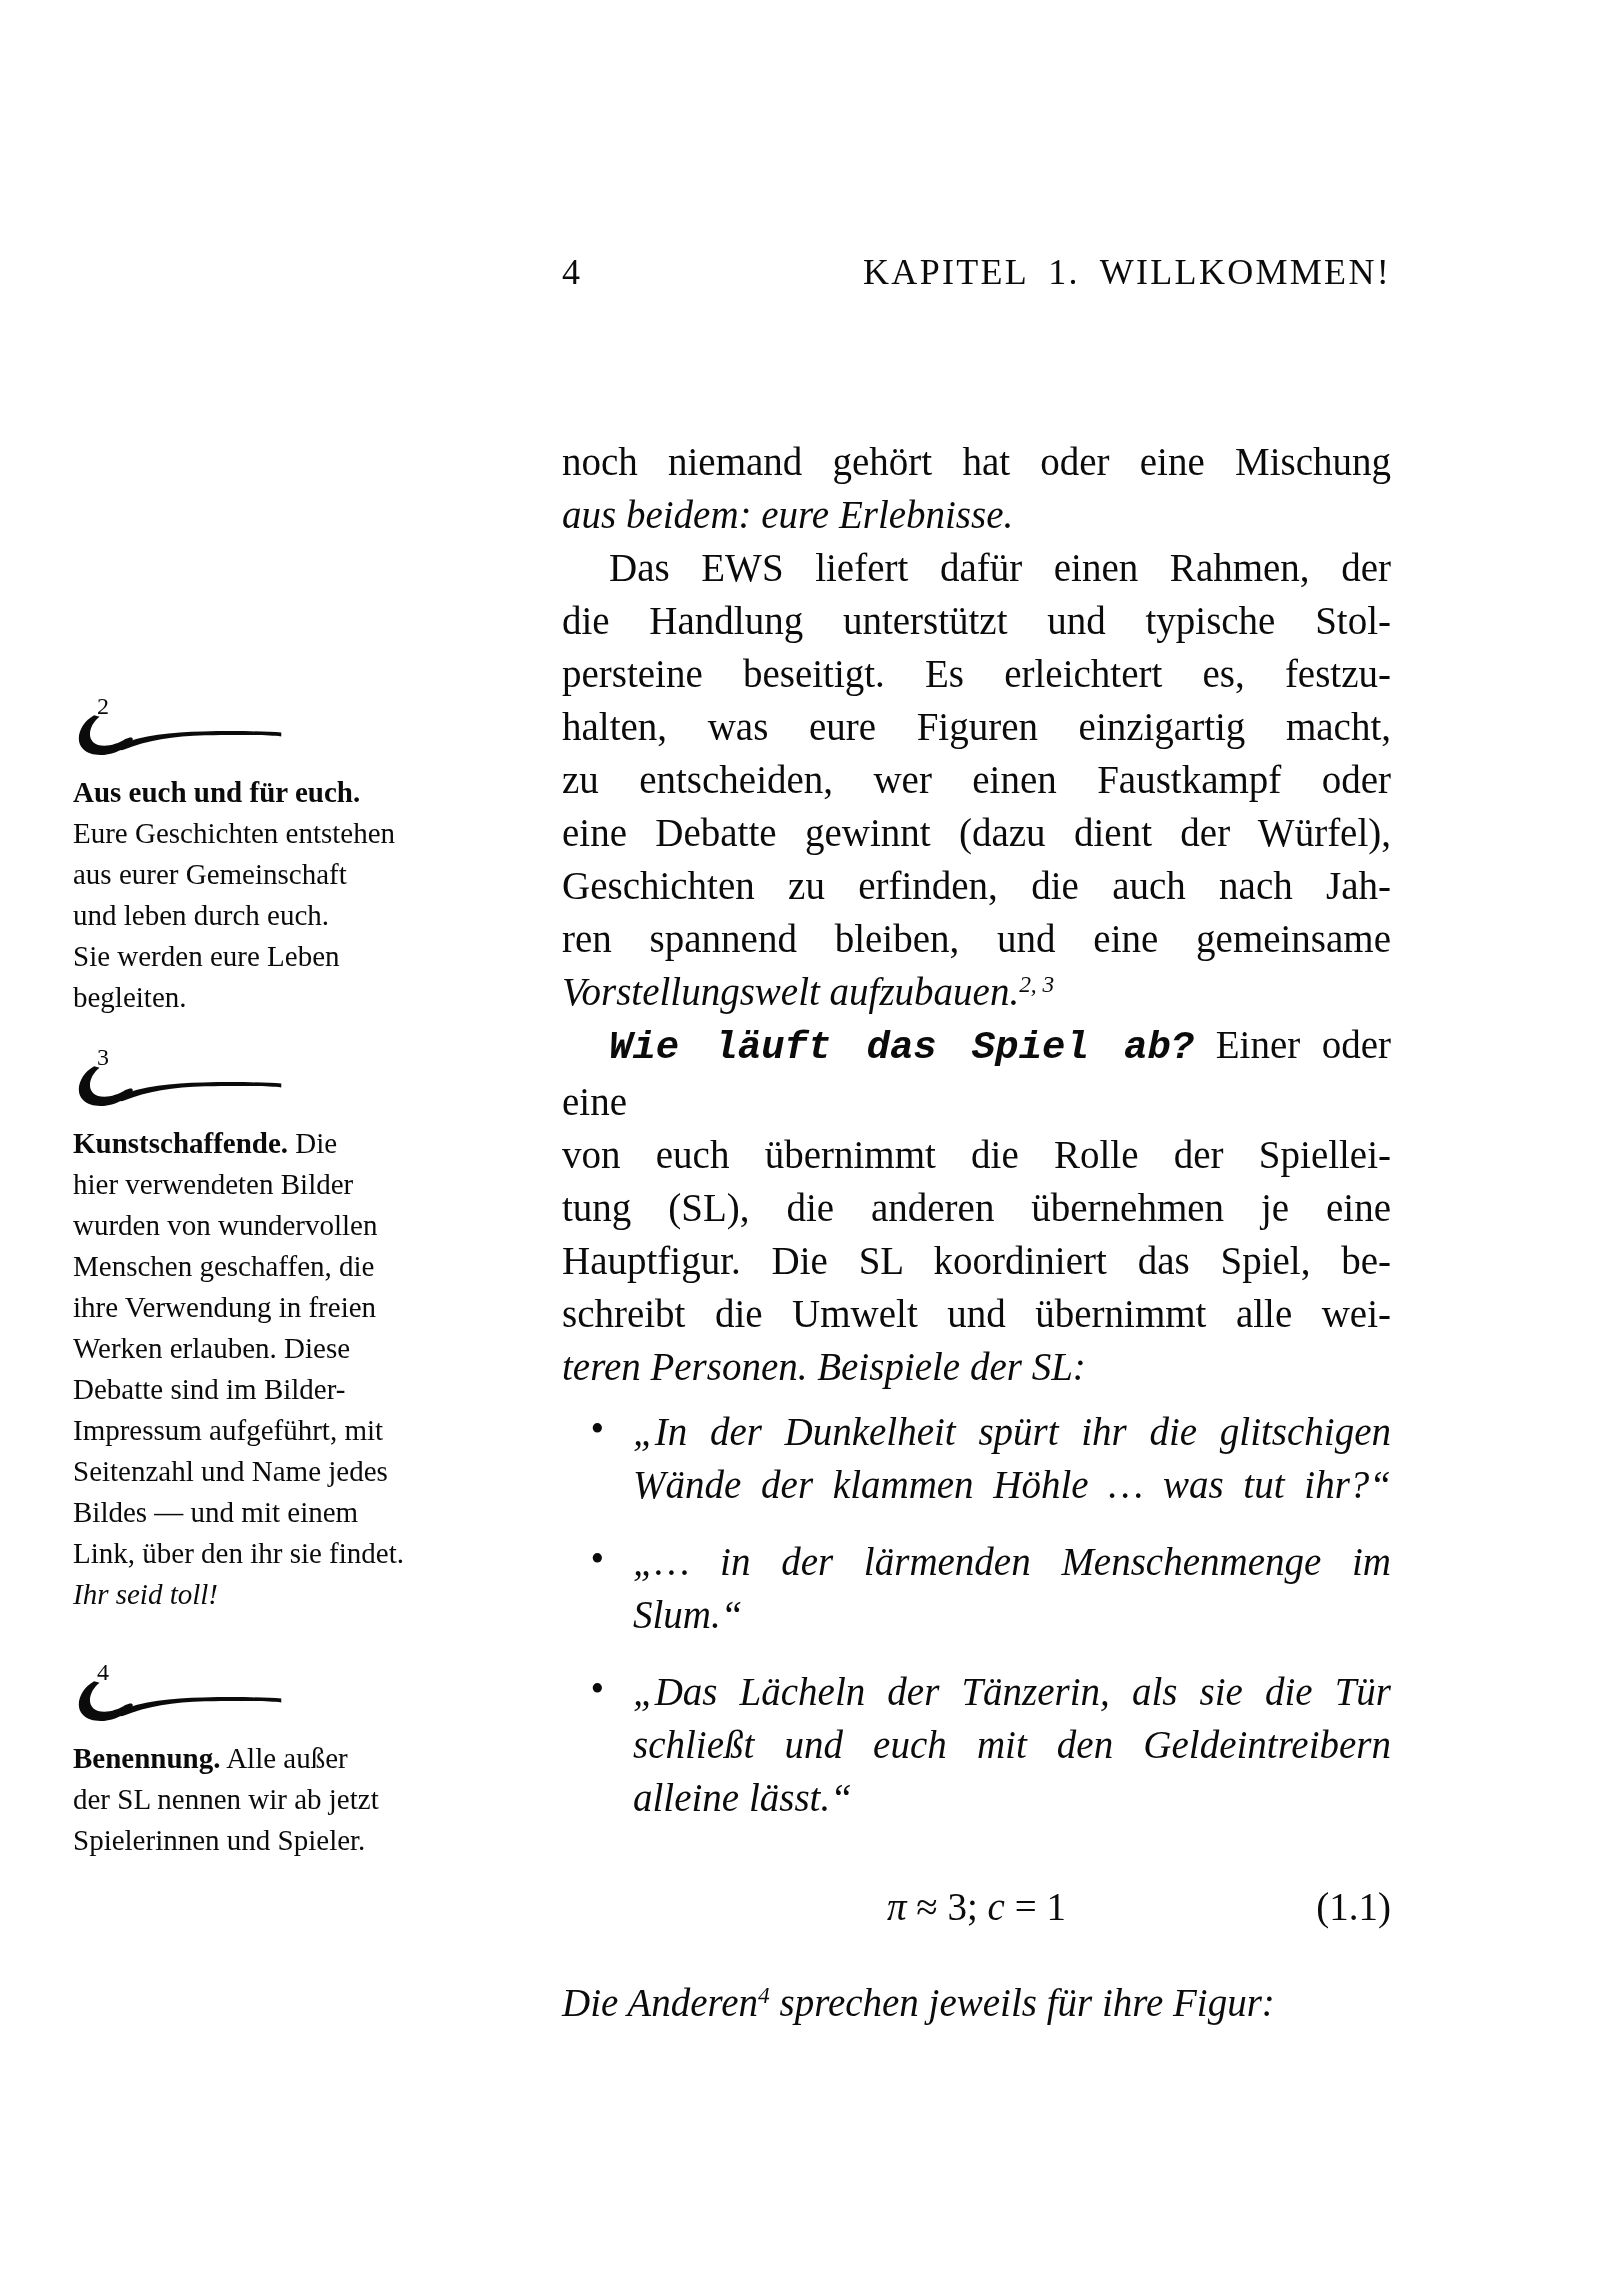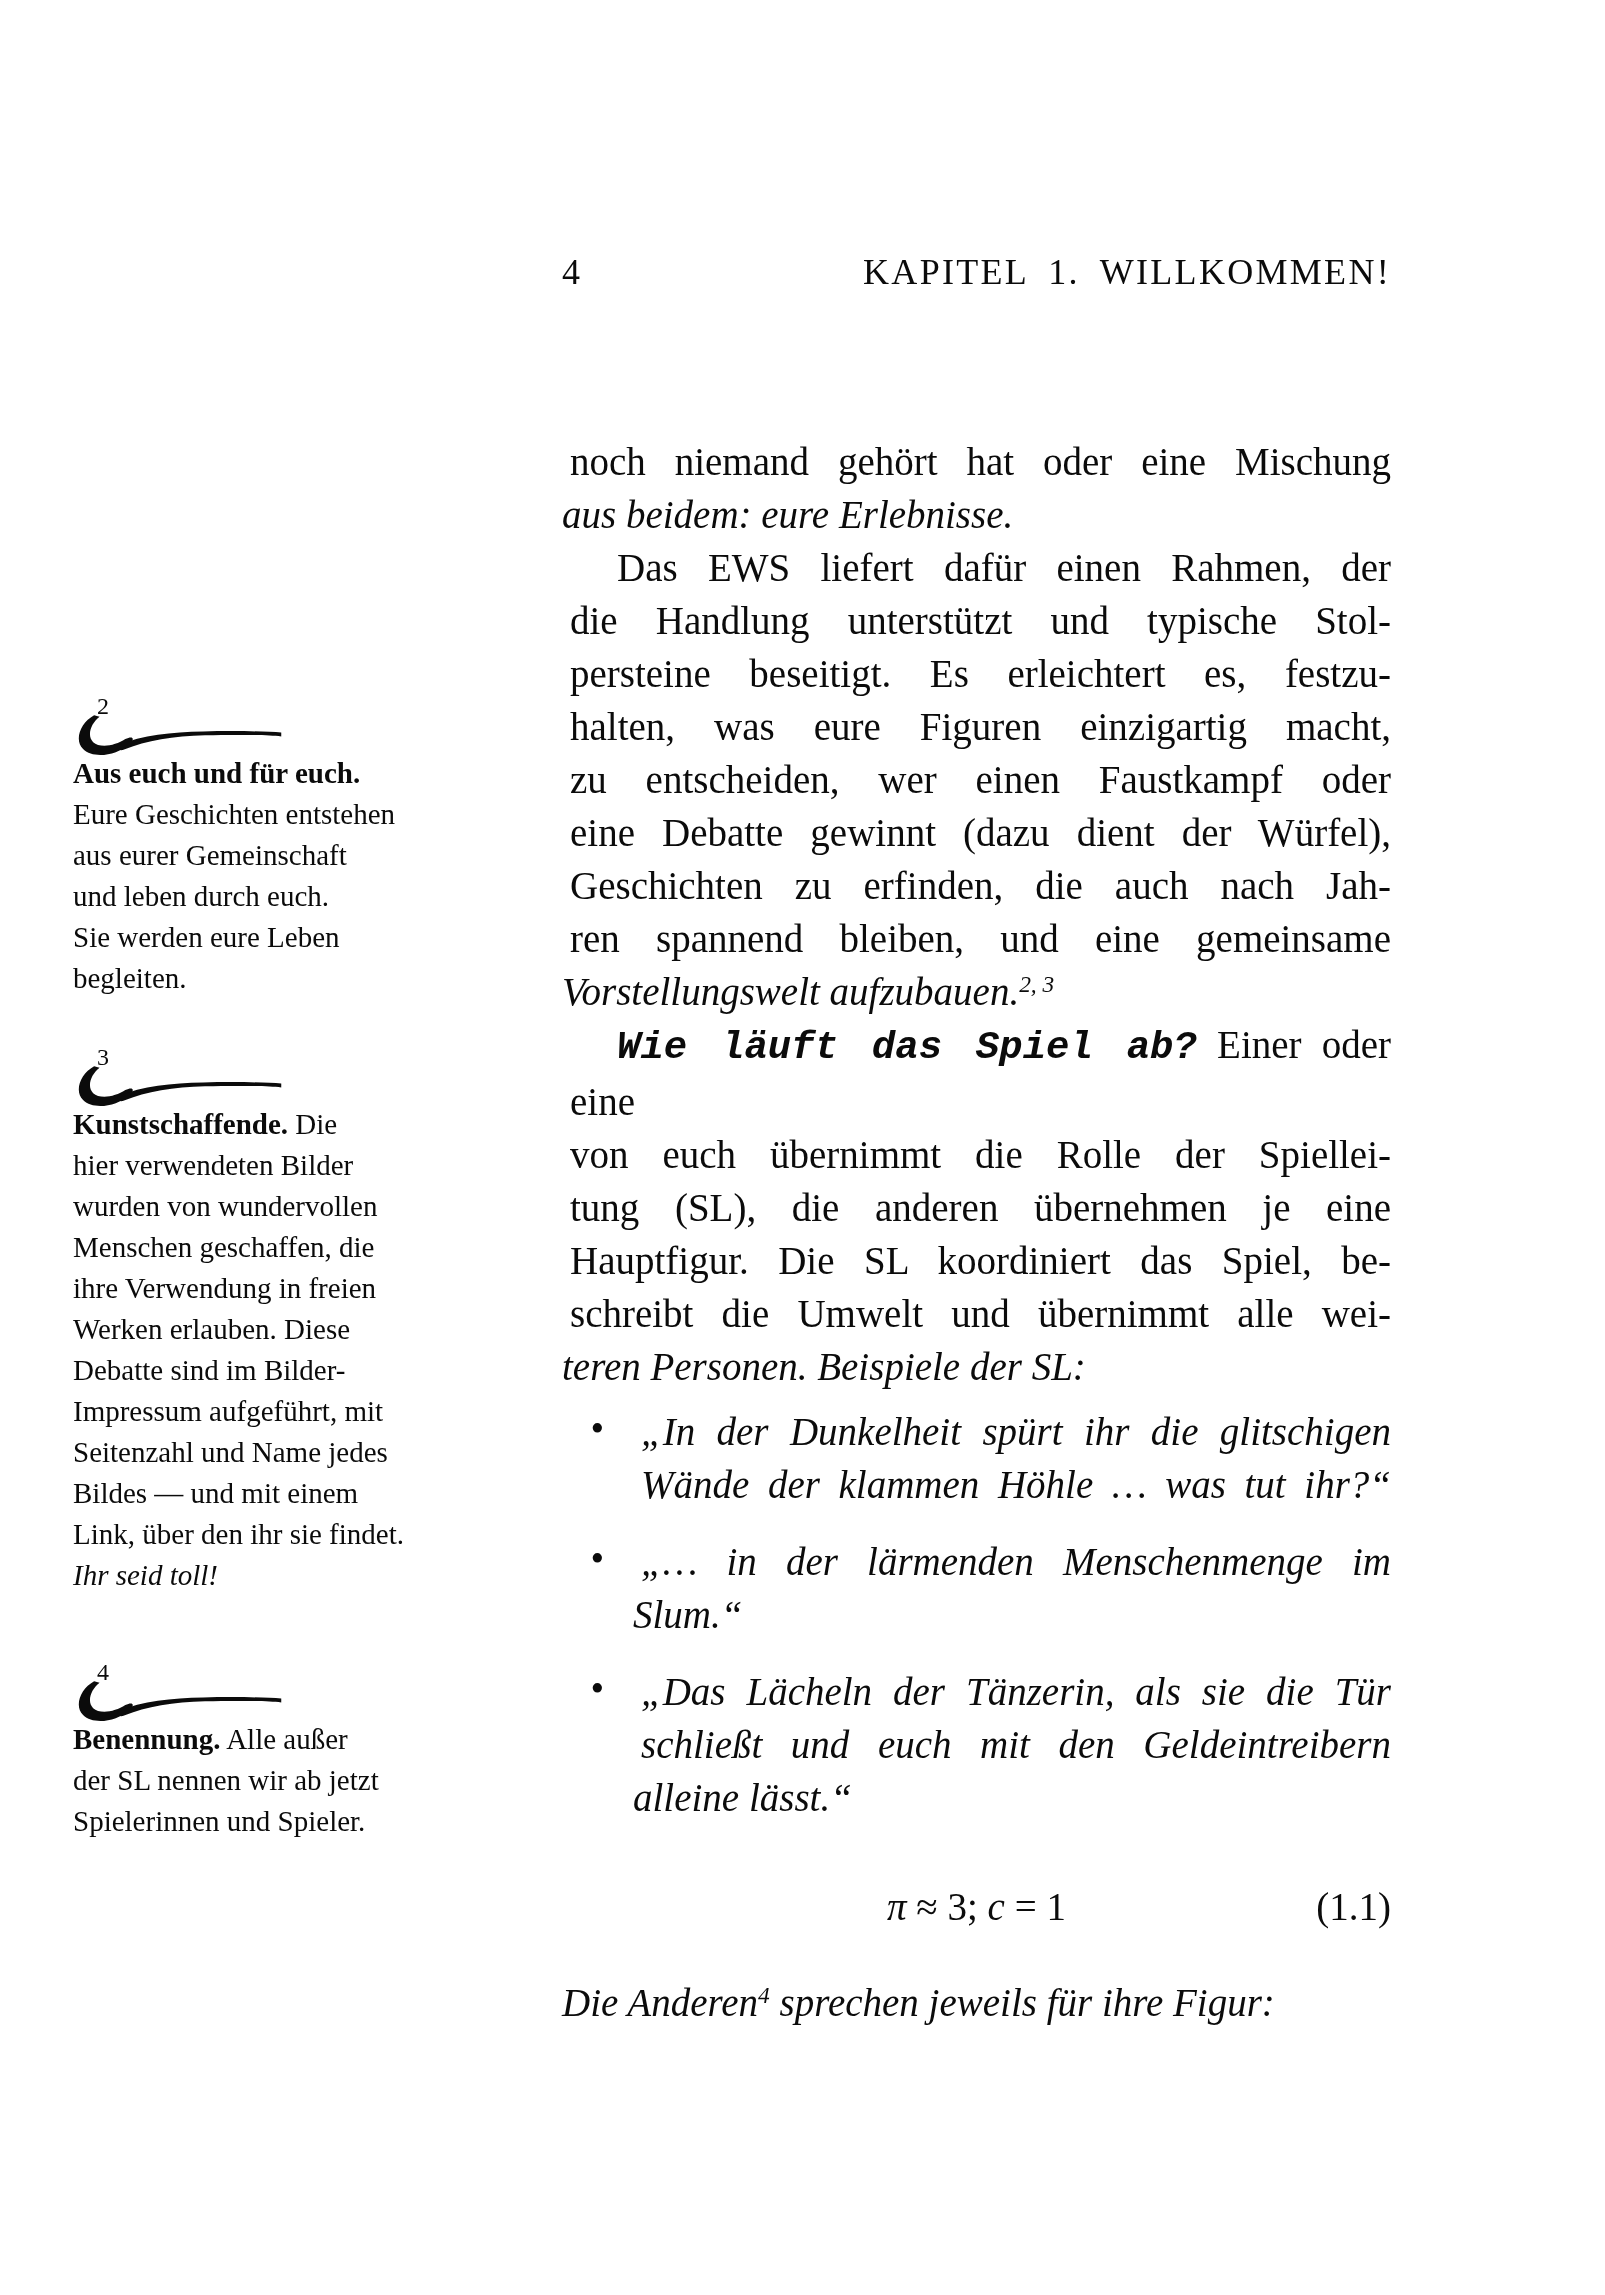--- a/index.html
+++ b/index.html
@@ -23,21 +23,21 @@
   }
   .page-number { font-style: normal; }
   .chapter-title { letter-spacing: 2.3px; word-spacing: 9.2px; }
 
   
   .main {
     position: absolute;
     left: 562px; top: 435px; width: 829px;
     font-size: 39px; line-height: 53px;
   }
-  .tl  { text-align: justify; text-align-last: justify; min-height: 53px; margin-left: 8px; }
+  .tl  { text-align: justify; text-align-last: justify; min-height: 53px; }
   .tl-last { text-align: justify; text-align-last: left; min-height: 53px; font-style: italic; }
   .indent { text-indent: 47px; }
   .lead { font-weight: bold; font-style: italic; font-family: Liberation Mono, monospace; }
 
   .bullets { margin-top: 12px; }
   .bullet-item { position: relative; padding-left: 71px; font-style: italic; }
   .bullet-item + .bullet-item { margin-top: 24px; }
   .bullet-dot {
     position: absolute; left: 28.5px; top: -2.8px;
     font-style: normal; font-size: 39px;
@@ -59,21 +59,21 @@
   }
   .mn-2 { top: 698px; }
   .mn-3 { top: 1049px; }
   .mn-4 { top: 1664px; }
   .note-marker { position: relative; height: 55px; }
   .note-num {
     position: absolute; left: 24px; top: -3.7px;
     font-size: 24px; line-height: 24px;
   }
   .swash { position: absolute; left: 0; top: 14.7px; width: 211px; height: 43px; }
-  .note-body { margin-top: 0; }
+  .note-body { margin-top: 19px; }
   .note-line { min-height: 41px; text-align: left; }
   .mn-bold { font-weight: bold; }
   .mn-italic { font-style: italic; }
 </style>
 </head>
 <body>
 
 <div class="page">
 
   <div class="header">

